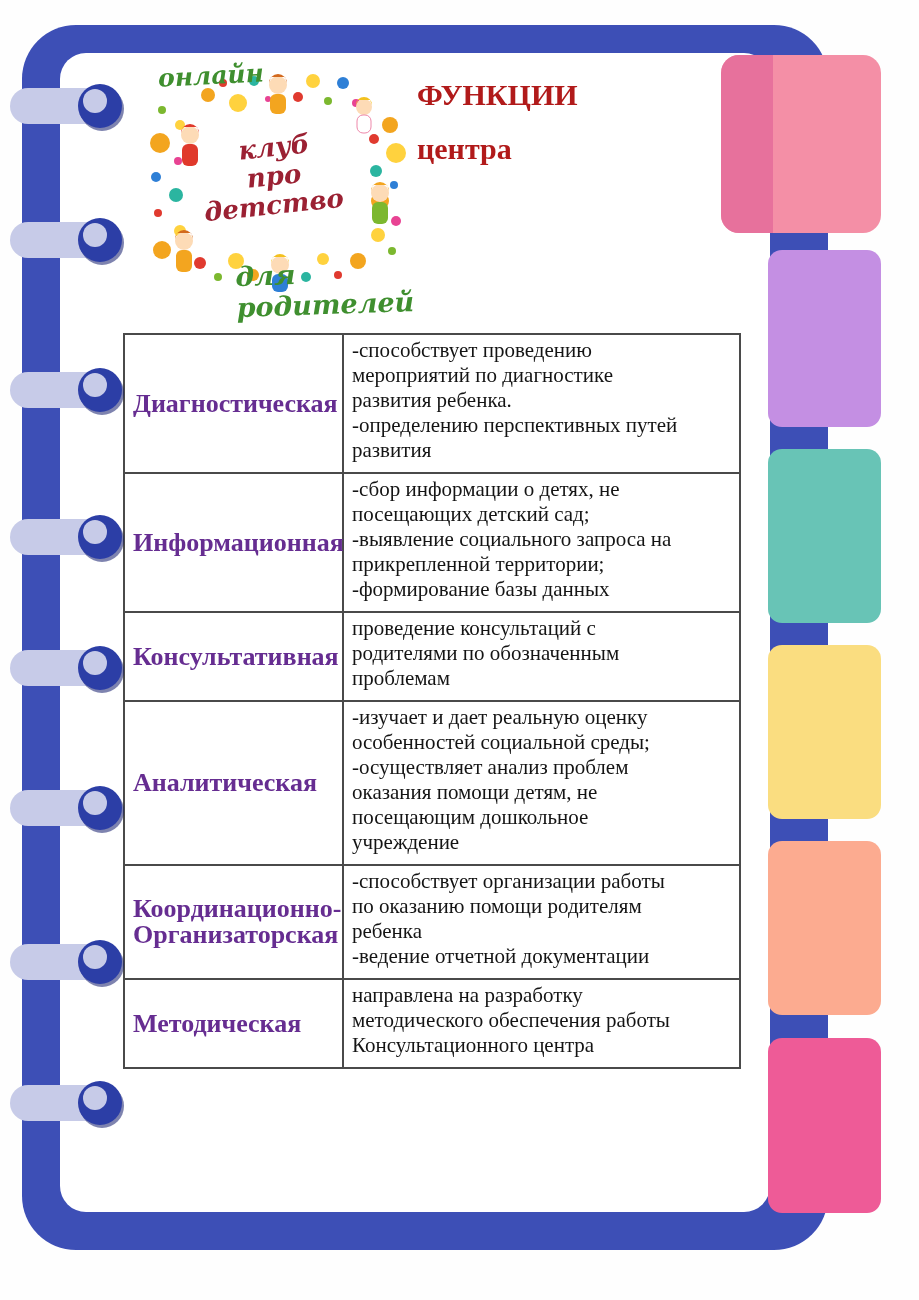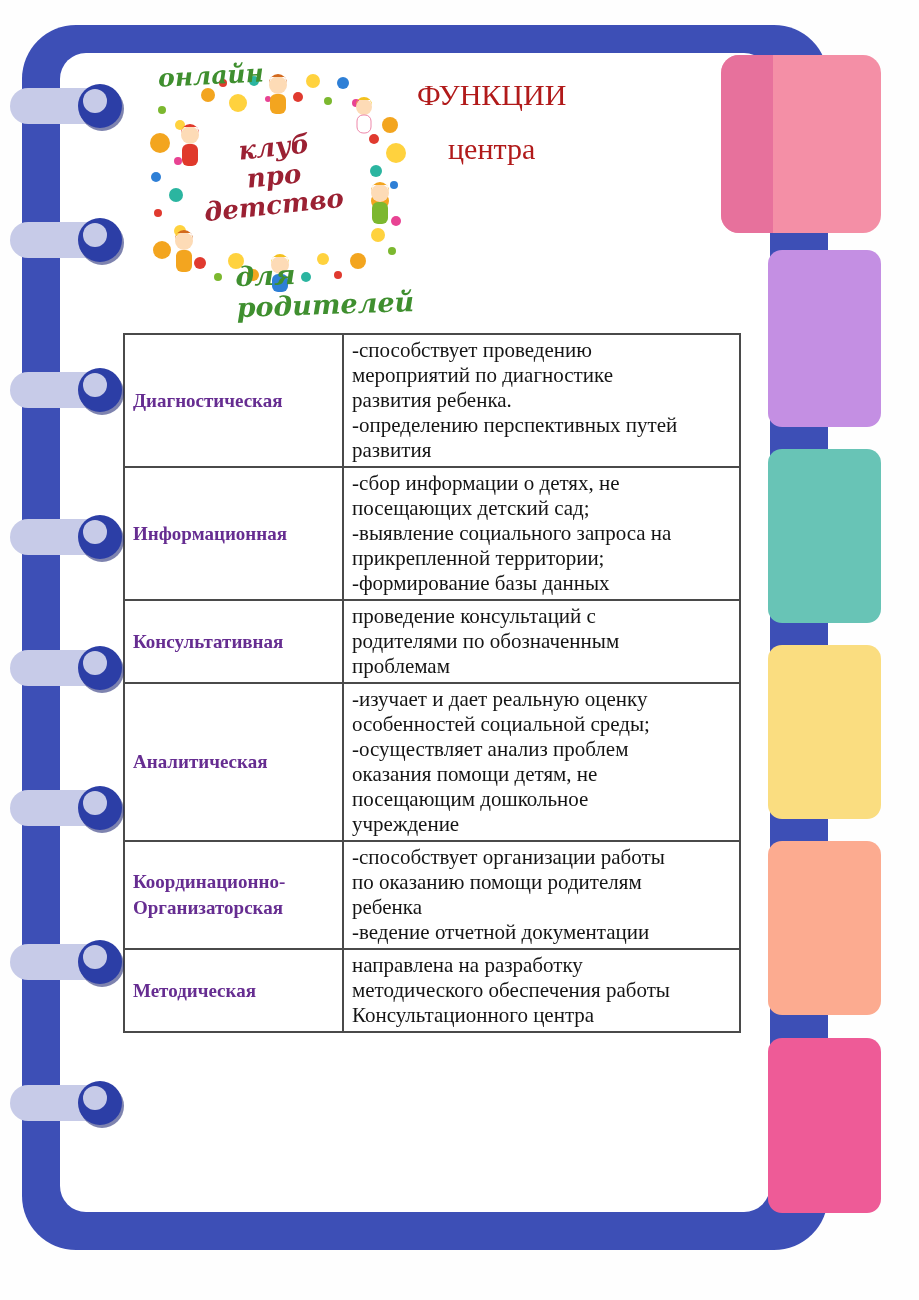--- a/index.html
+++ b/index.html
@@ -36,30 +36,30 @@
   .logo svg{position:absolute;left:0;top:0;}
   .logo-top{position:absolute;left:30px;top:6px;font-style:italic;font-weight:bold;
         font-size:25px;color:var(--logo_green);transform:rotate(-3deg);font-family:"DejaVu Serif",serif;}
   .logo-center{position:absolute;left:56px;top:78px;width:180px;text-align:center;
         color:var(--logo_red);font-style:italic;font-weight:bold;font-family:"DejaVu Serif",serif;}
   .logo-center .lc{font-size:26px;line-height:29px;transform:rotate(-6deg);}
   .logo-bottom{position:absolute;left:108px;top:203px;font-style:italic;font-weight:bold;
         font-size:27px;color:var(--logo_green);transform:rotate(-2deg);font-family:"DejaVu Serif",serif;}
 
   
-  .title{position:absolute;left:417px;top:68px;color:var(--title_red);font-weight:normal;
-        font-size:30px;line-height:54px;z-index:2;text-align:center;}
+  .title{position:absolute;left:417px;top:68px;color:var(--title_red);font-weight:bold;
+        font-size:30px;line-height:54px;z-index:2;}
 
   
   table.fn{position:absolute;left:123px;top:333px;width:618px;border-collapse:collapse;
         z-index:2;table-layout:fixed;}
   table.fn td{border:2px solid var(--table_border);vertical-align:middle;}
   td.cl{width:205px;padding:0 4px 0 8px;color:var(--label_purple);font-weight:bold;
-        font-size:19px;line-height:26px;text-align:left;}
-  td.cd{padding:3px 6px 3px 8px;color:#141414;font-size:21px;vertical-align:top;}
+        font-size:26px;line-height:26px;text-align:left;}
+  td.cd{padding:3px 6px 9px 8px;color:#141414;font-size:21px;vertical-align:top;}
   .line{line-height:25px;}
   .line.l{text-align:left;}
   .line.c{text-align:left;}
 </style>
 </head>
 <body>
 
 <div class="stage">
 
   <div class="frame">

